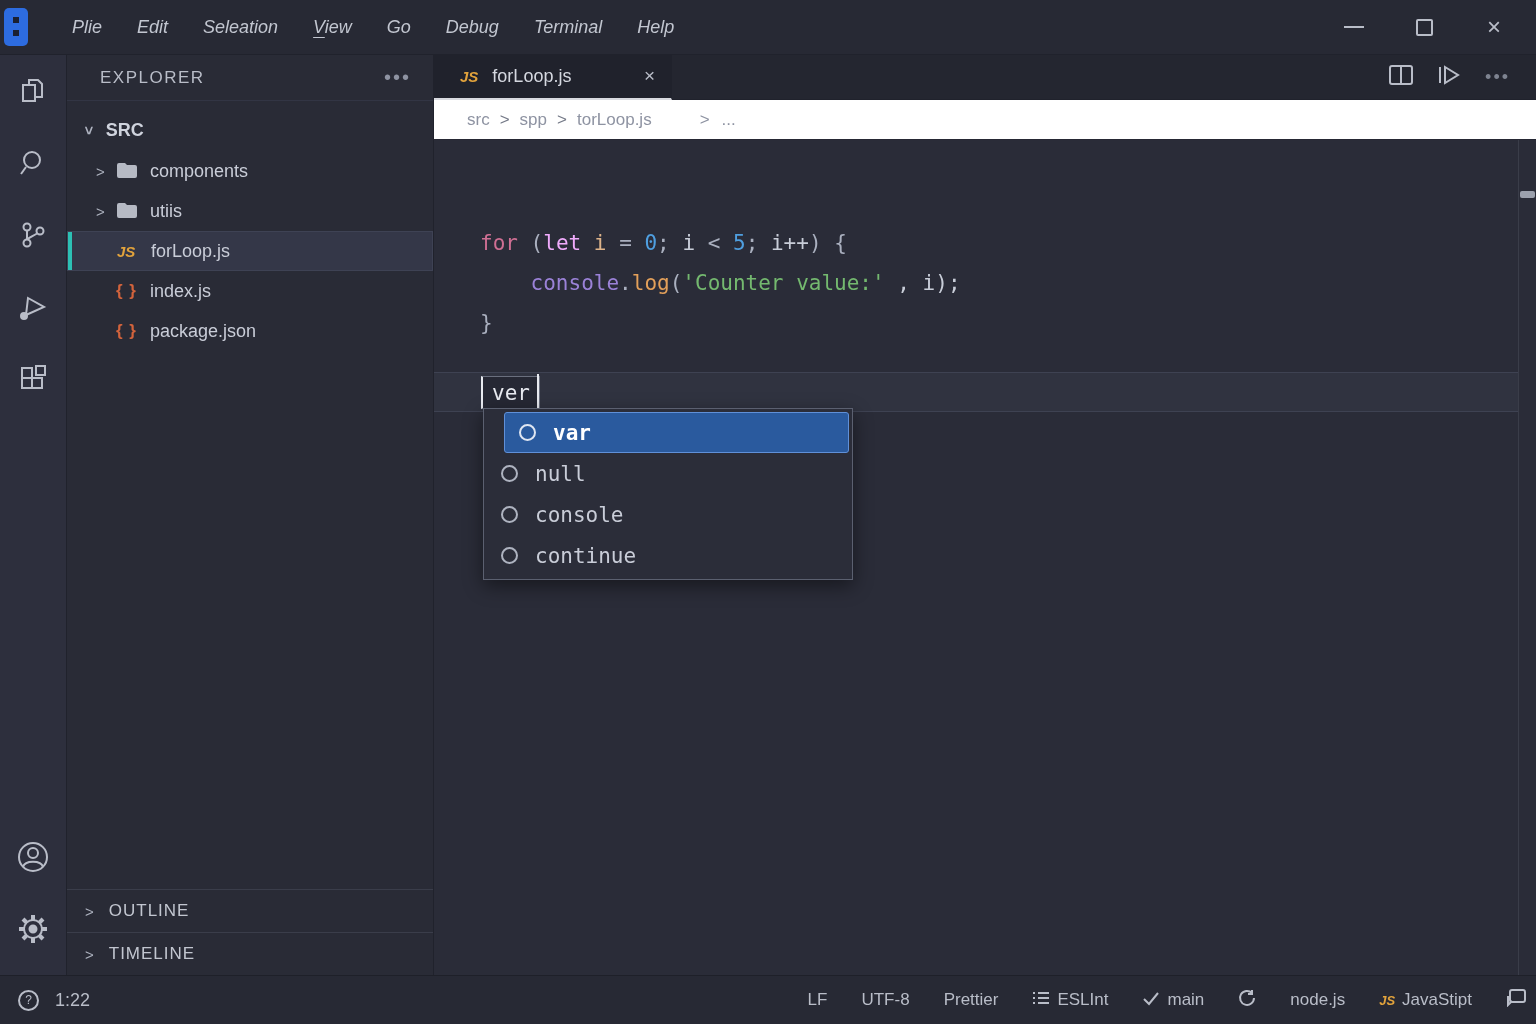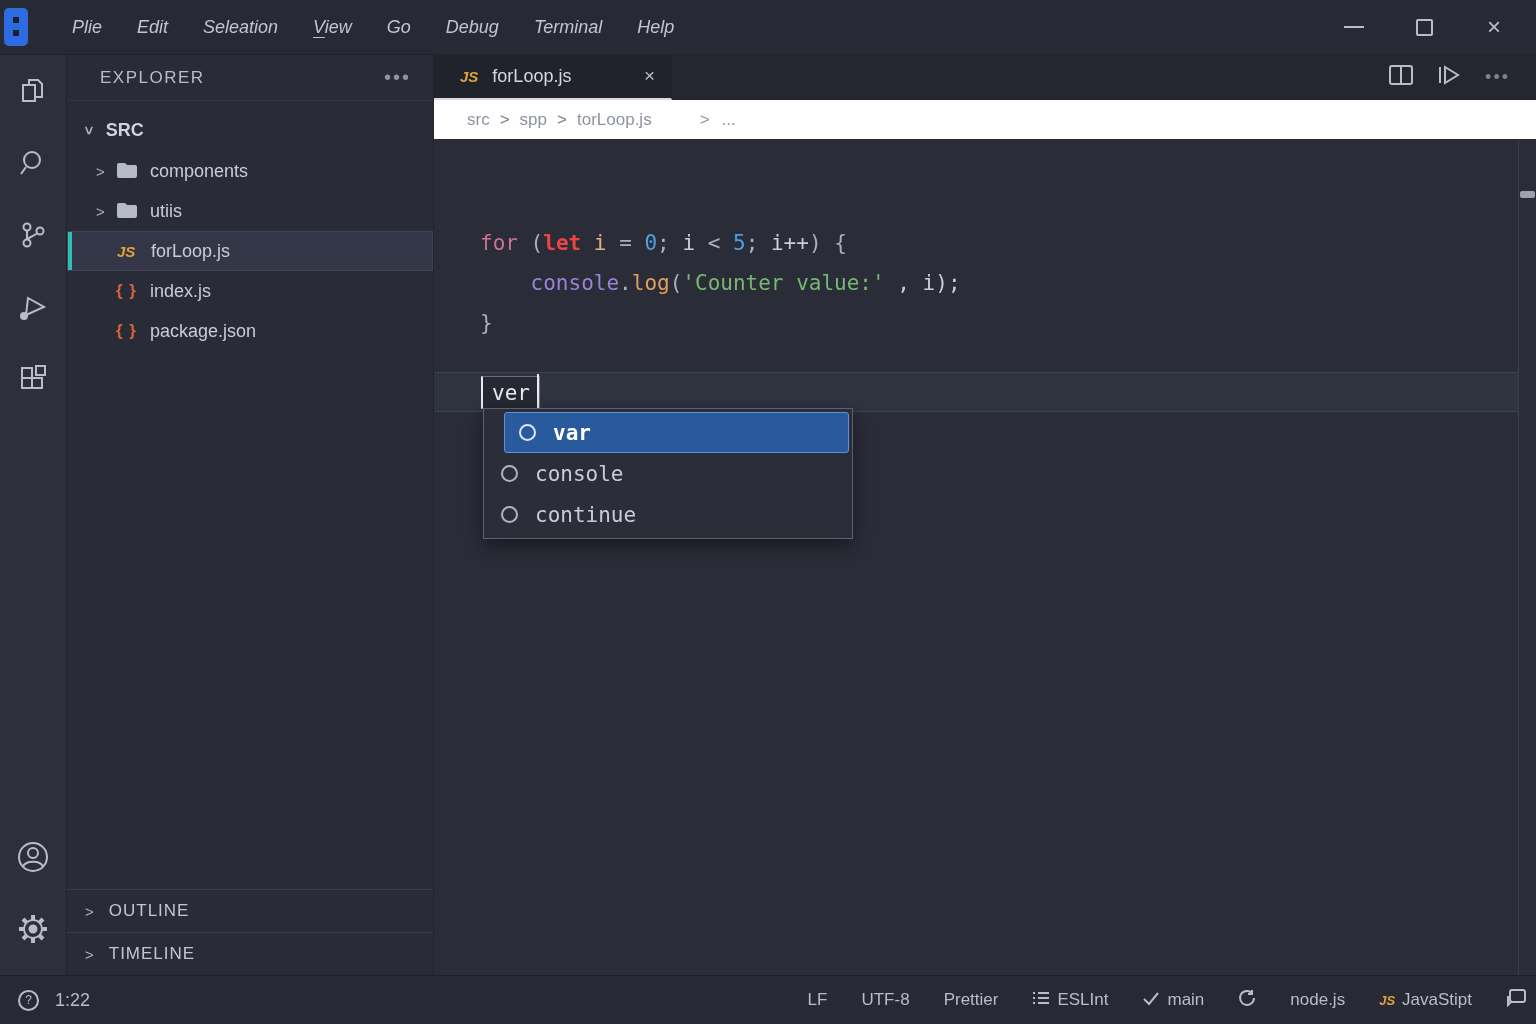--- a/index.html
+++ b/index.html
@@ -66,21 +66,21 @@
   #editor-actions { margin-left:auto; display:flex; align-items:center; gap:24px; padding-right:26px; }
   #editor-actions svg { stroke:#b9bdc8; fill:none; stroke-width:2; }
   #more-dots { color:#7e8390; font-size:18px; letter-spacing:2px; }
   #breadcrumb { height:40px; display:flex; align-items:center; padding-left:33px; font-size:17px;
                 color:#8e93a2; background:#ffffff; border-bottom:1px solid #262834; }
   .crumb-sep { margin:0 10px; color:#757a88; }
   #crumb-extra { margin-left:48px; display:flex; gap:12px; color:#8e93a2; }
 
   #code { position:absolute; left:46px; top:168px; font-family:"DejaVu Sans Mono", monospace;
           font-size:21px; line-height:40px; white-space:pre; }
-  .tok-kw1 { color:#cf6f93; } .tok-kw2 { color:#ef4444;font-weight:bold; } .tok-var1 { color:#ddb38a; }
+  .tok-kw1 { color:#cf6f93; } .tok-kw2 { color:#f0abfc; } .tok-var1 { color:#ddb38a; }
   .tok-num { color:#4f9fe0; } .tok-punc { color:#aab0bf; } .tok-plain { color:#c8cdd8; }
   .tok-obj { color:#9b82d8; } .tok-fn { color:#e3a05a; } .tok-str { color:#74b96f; }
 
   #current-line { position:absolute; left:0; top:317px; width:1084px; height:40px;
                   background:#303340; border-top:1px solid #3e4252; border-bottom:1px solid #3e4252; }
   #ver-box { position:absolute; left:47px; top:3px; height:33px; display:flex; align-items:center;
              border:1px solid #6a6f7e; border-left:2px solid #e8eaf0; background:#262834;
              padding:0 9px; font-family:"DejaVu Sans Mono", monospace; font-size:21px; color:#e8eaf0; }
   #caret { position:absolute; left:103px; top:1px; width:2px; height:37px; background:#e8eaf0; }
 
@@ -301,20 +301,24 @@
     <span id="caret"></span>
   </div>
 
   <div id="suggest">
       <div class="suggest-item selected">
     <span class="ring"></span>
     <span>var</span>
   </div>
       <div class="suggest-item">
     <span class="ring"></span>
+    <span>null</span>
+  </div>
+      <div class="suggest-item">
+    <span class="ring"></span>
     <span>console</span>
   </div>
       <div class="suggest-item">
     <span class="ring"></span>
     <span>continue</span>
   </div>
     </div>
 
   <div id="scrollbar-sep"></div>
   <div id="scrollbar-thumb"></div>

